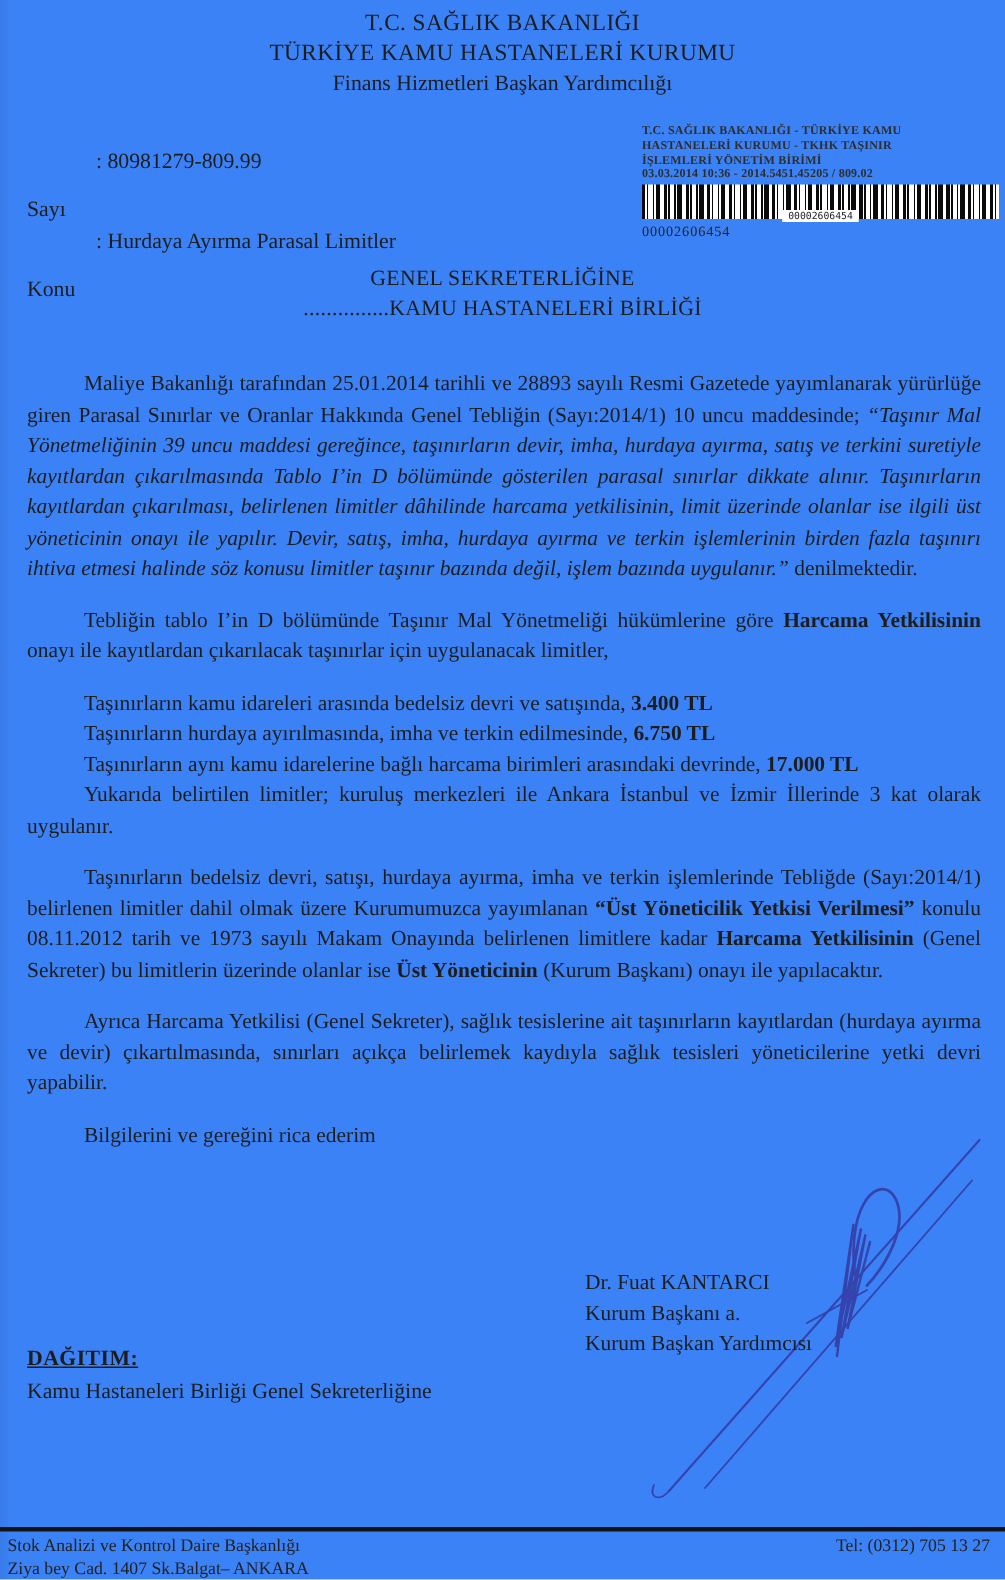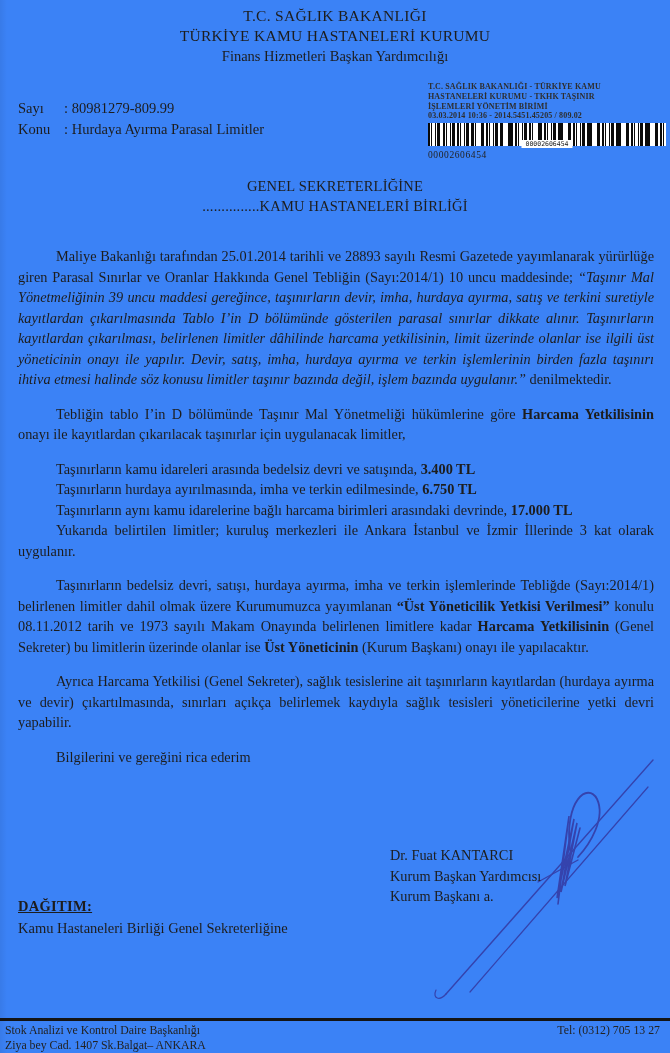--- a/index.html
+++ b/index.html
@@ -28,21 +28,21 @@
       #0a0a0a 3px,#0a0a0a 4px,#fff 4px,#fff 7px,
       #0a0a0a 7px,#0a0a0a 8px,#fff 8px,#fff 9px,
       #0a0a0a 9px,#0a0a0a 12px,#fff 12px,#fff 14.5px);
   }
   .barcode-inline-num{position:absolute;left:50%;bottom:-2px;transform:translateX(-50%);
     background:#fff;padding:0 4px;font-family:"DejaVu Sans Mono", monospace;font-size:6.5px;color:#222;}
   .barcode-num{margin-top:4px;font-size:9.5px;letter-spacing:.6px;color:#222;}
   
   .meta{position:absolute;left:18px;top:98px;font-size:14.5px;line-height:21px;}
   .meta-row{display:flex;}
-  .meta-label{width:46px;}
+  .meta-label{width:46px;margin-top:32px;}
   
   .addressee{position:absolute;top:176px;left:0;right:0;text-align:center;font-size:14.5px;line-height:20px;letter-spacing:.2px;}
   
   .body{position:absolute;top:246px;left:18px;width:636px;font-size:14.3px;line-height:20.5px;text-align:justify;}
   .body p{margin:0 0 14px;text-indent:38px;}
   .body p.li{margin:0;}
   .body p.li-last{margin:0 0 14px;}
   .body p.closing{margin-top:0;text-align:left;}
   .it{font-style:italic;}
   .bd{font-weight:bold;}
@@ -112,22 +112,22 @@
       <path d="M52,250 L230,45" stroke-width="1.2"></path>
       <path d="M152,108 C146,58 170,40 179,57 C188,76 172,102 160,115" stroke-width="1.8"></path>
       <path d="M140,162 L151,74 L139,156 L156,77 L143,150 L159,81 L147,144 L162,86" stroke-width="1.6"></path>
       <path d="M28,252 C22,259 14,257 18,248" stroke-width="1.2"></path>
       <path d="M120,140 L160,118" stroke-width="1.3"></path>
     </g>
   </svg>
 
   <div class="sigblock">
     <div>Dr. Fuat KANTARCI</div>
+    <div>Kurum Başkanı a.</div>
     <div>Kurum Başkan Yardımcısı</div>
-    <div>Kurum Başkanı a.</div>
   </div>
 
   <div class="distribution">
     <div class="dist-label">DAĞITIM:</div>
     <div>Kamu Hastaneleri Birliği Genel Sekreterliğine</div>
   </div>
 
   <div class="footer-rule"></div>
   <div class="footer">
     <div>

